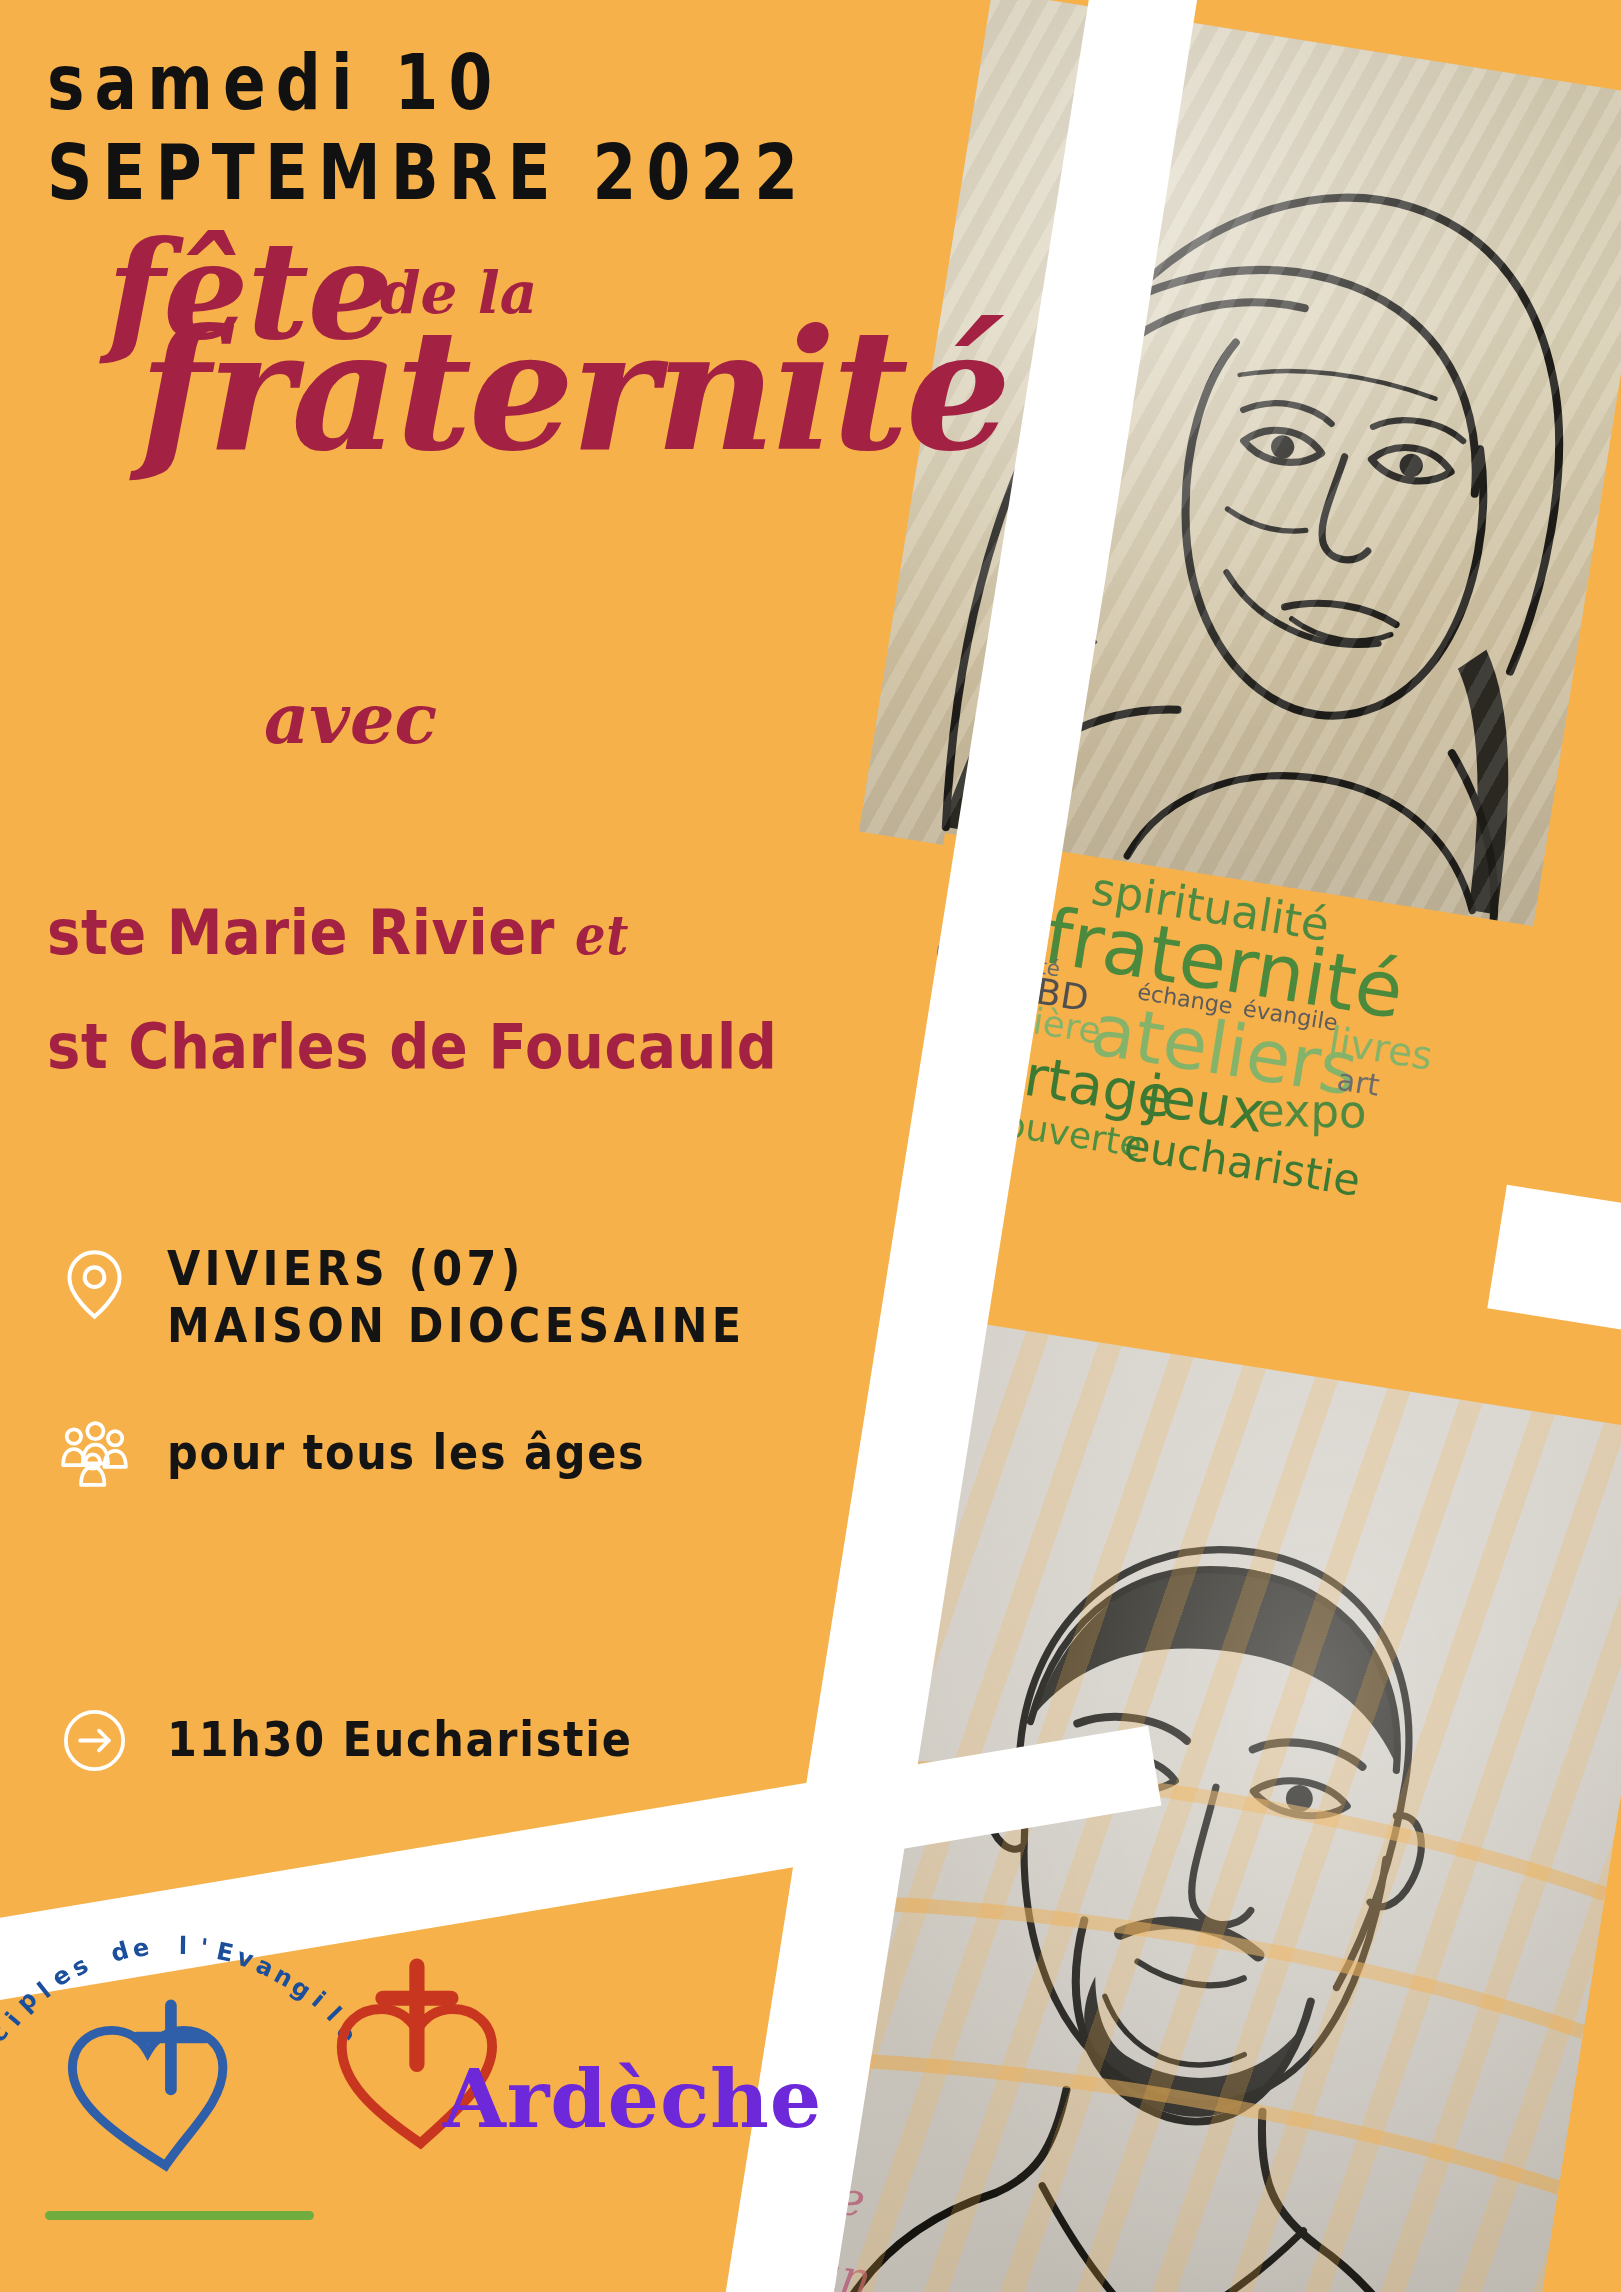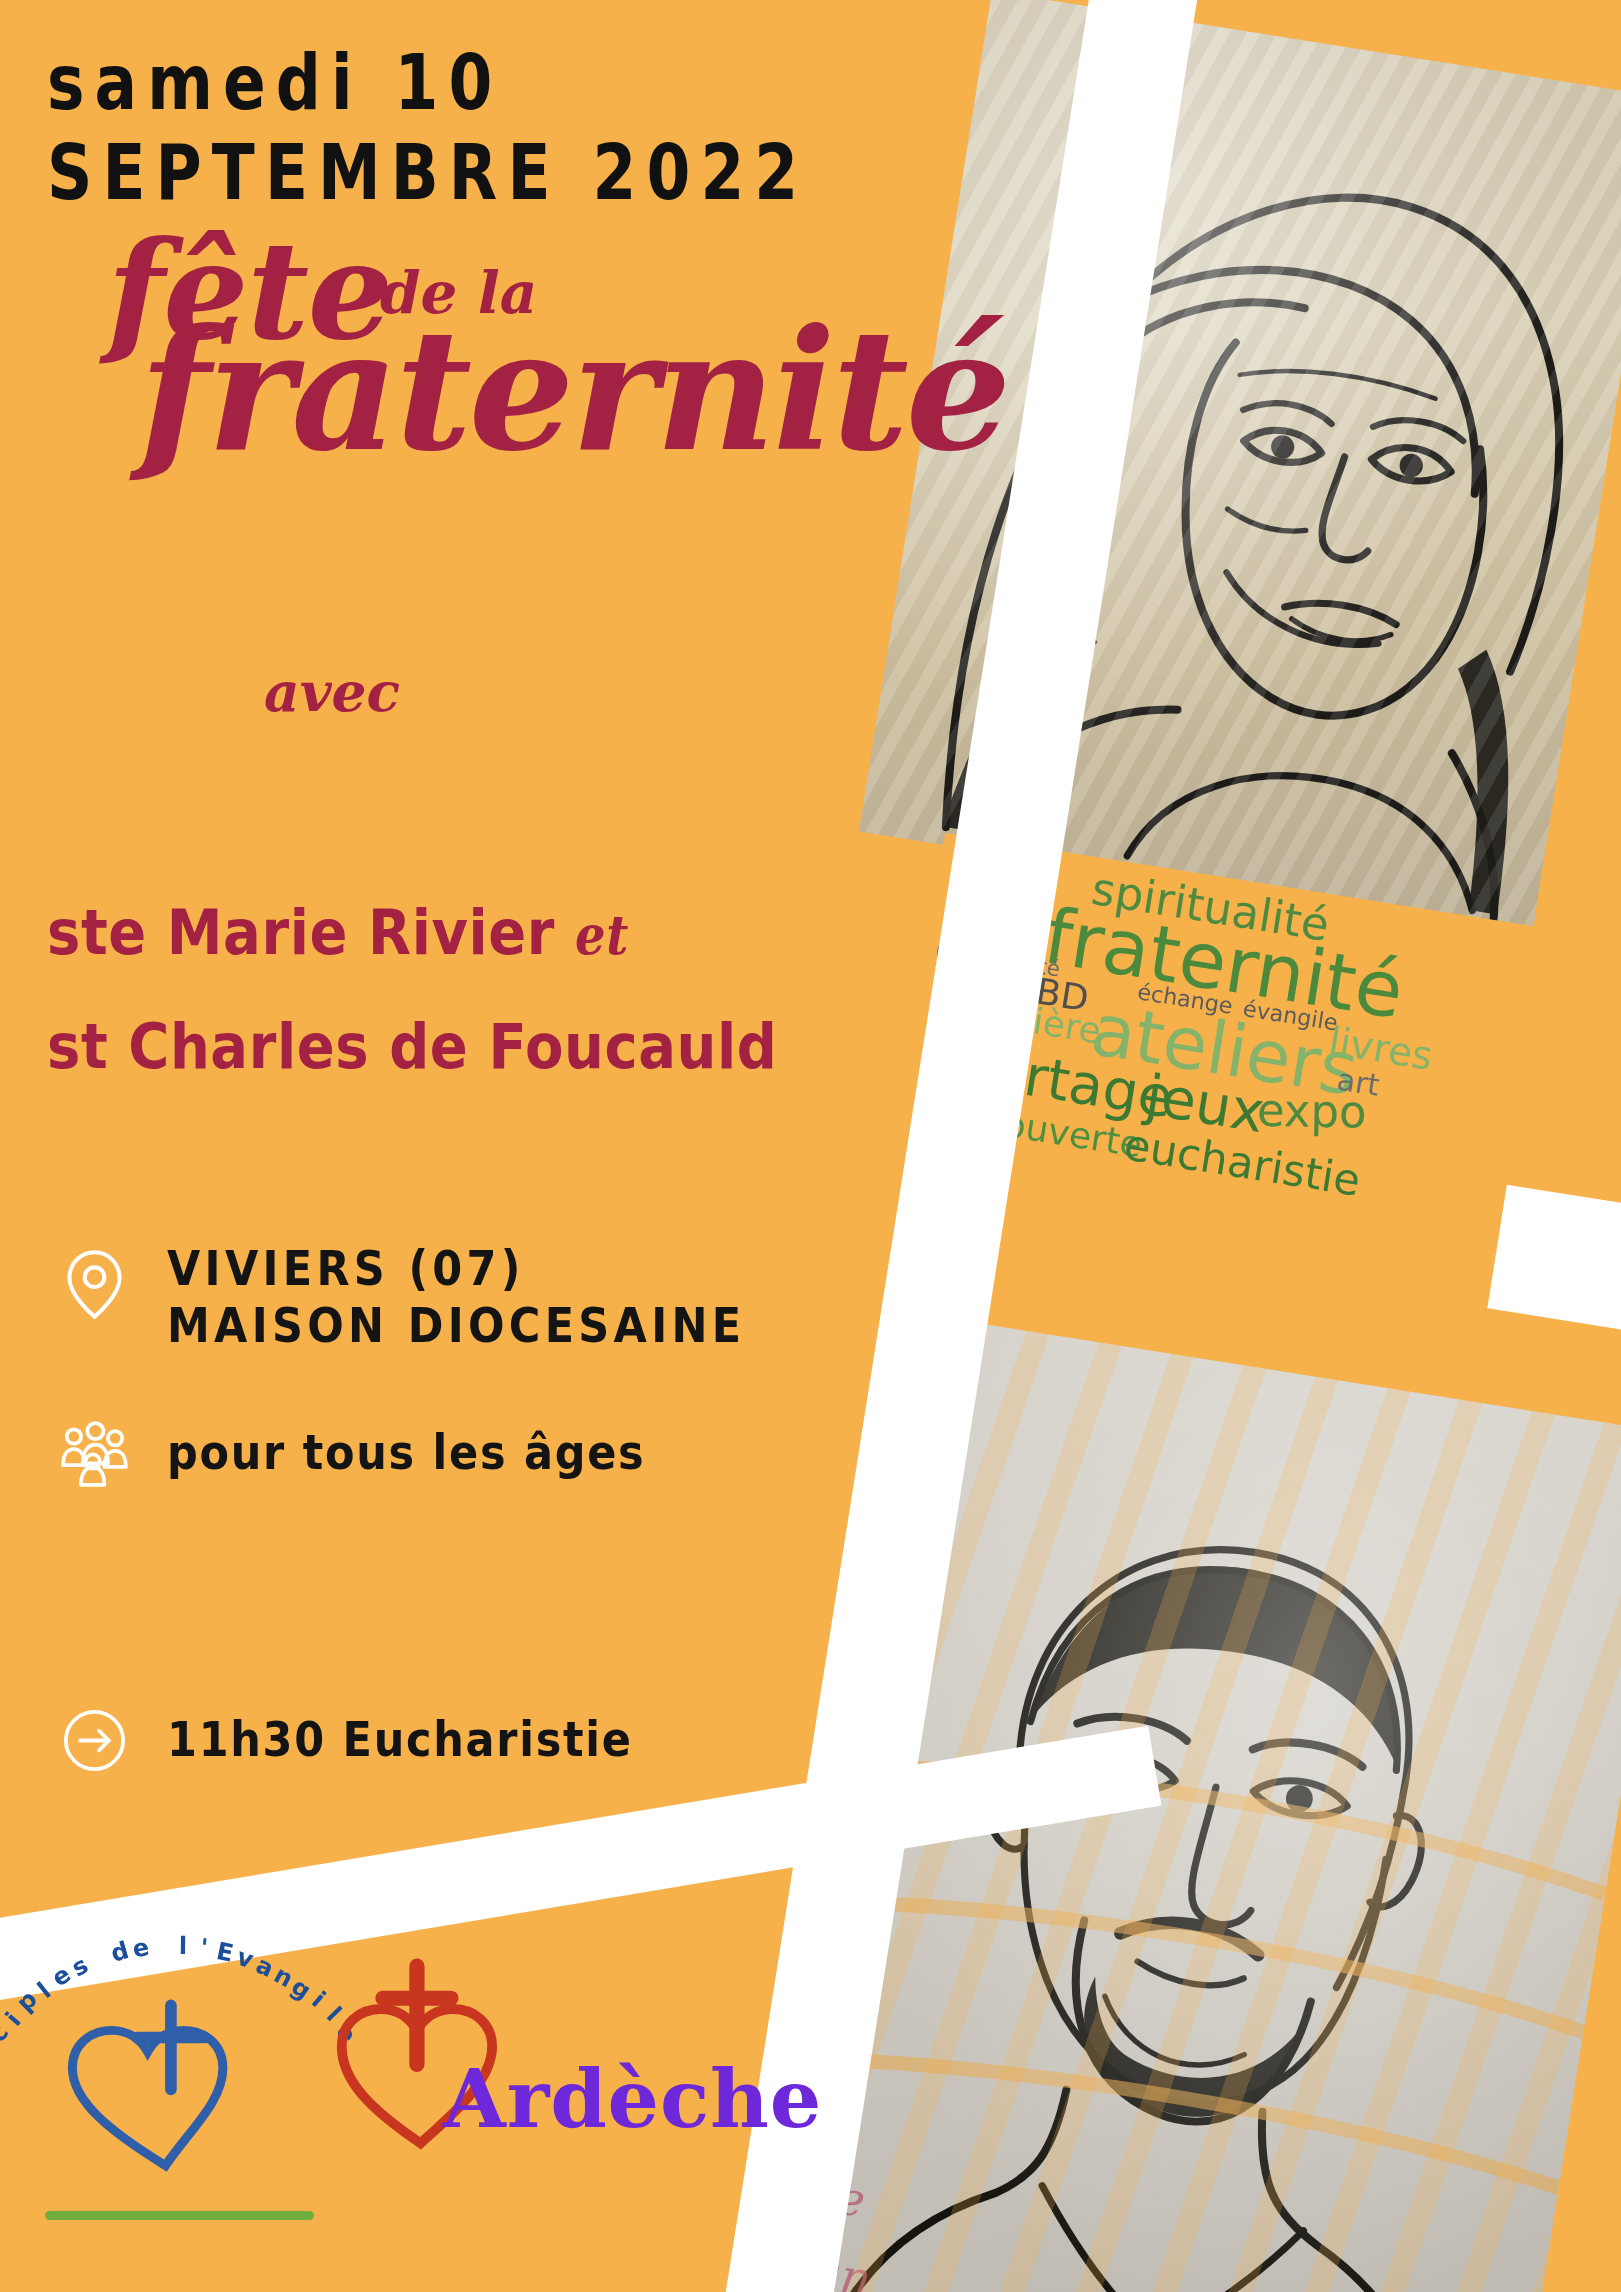--- a/index.html
+++ b/index.html
@@ -157,22 +157,22 @@
     font-size: 58px;
   }
   #fraternite-word {
     position: absolute;
     top: 85px; left: 32px;
     font-size: 166px;
     letter-spacing: -0.02em;
   }
   #avec {
     position: absolute;
-    top: 436px; left: 157px;
-    font-size: 55px;
+    top: 456px; left: 157px;
+    font-size: 70px;
   }
 
   .saint-line {
     position: absolute;
     left: 47px;
     font-family: "DejaVu Sans", sans-serif;
     font-weight: 700;
     color: #A32142;
     font-size: 56px;
     letter-spacing: 0.01em;

